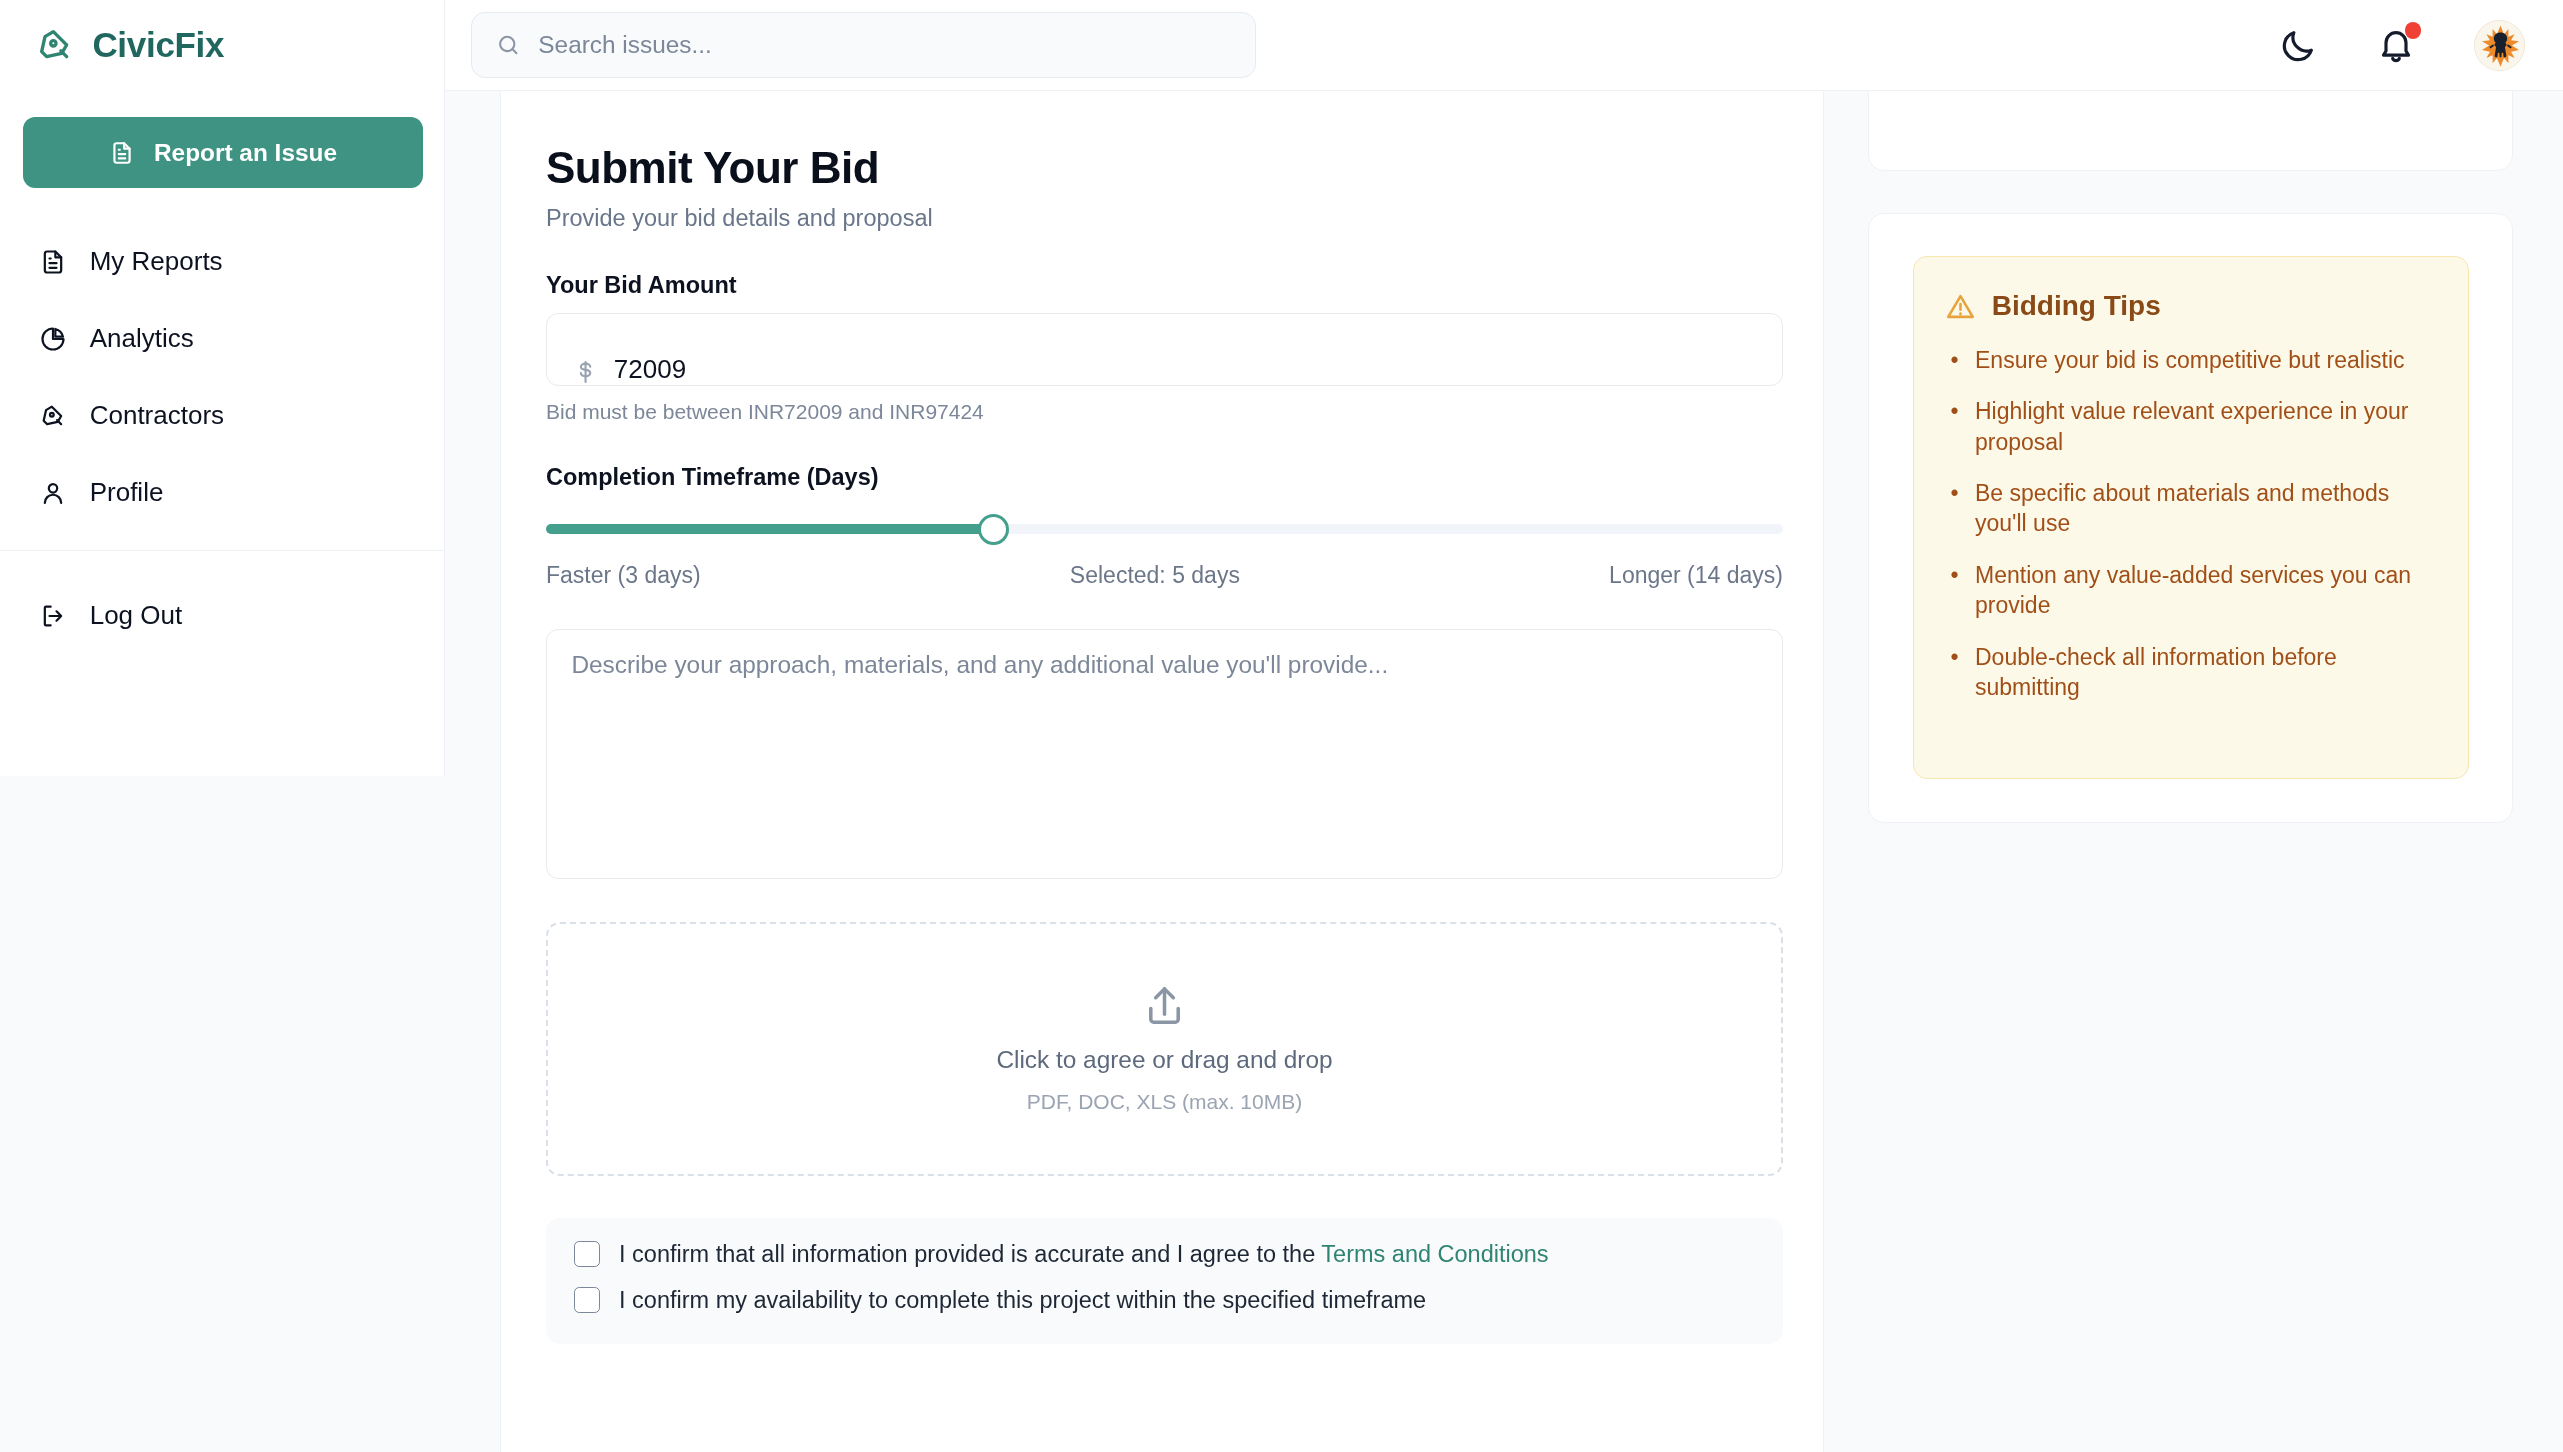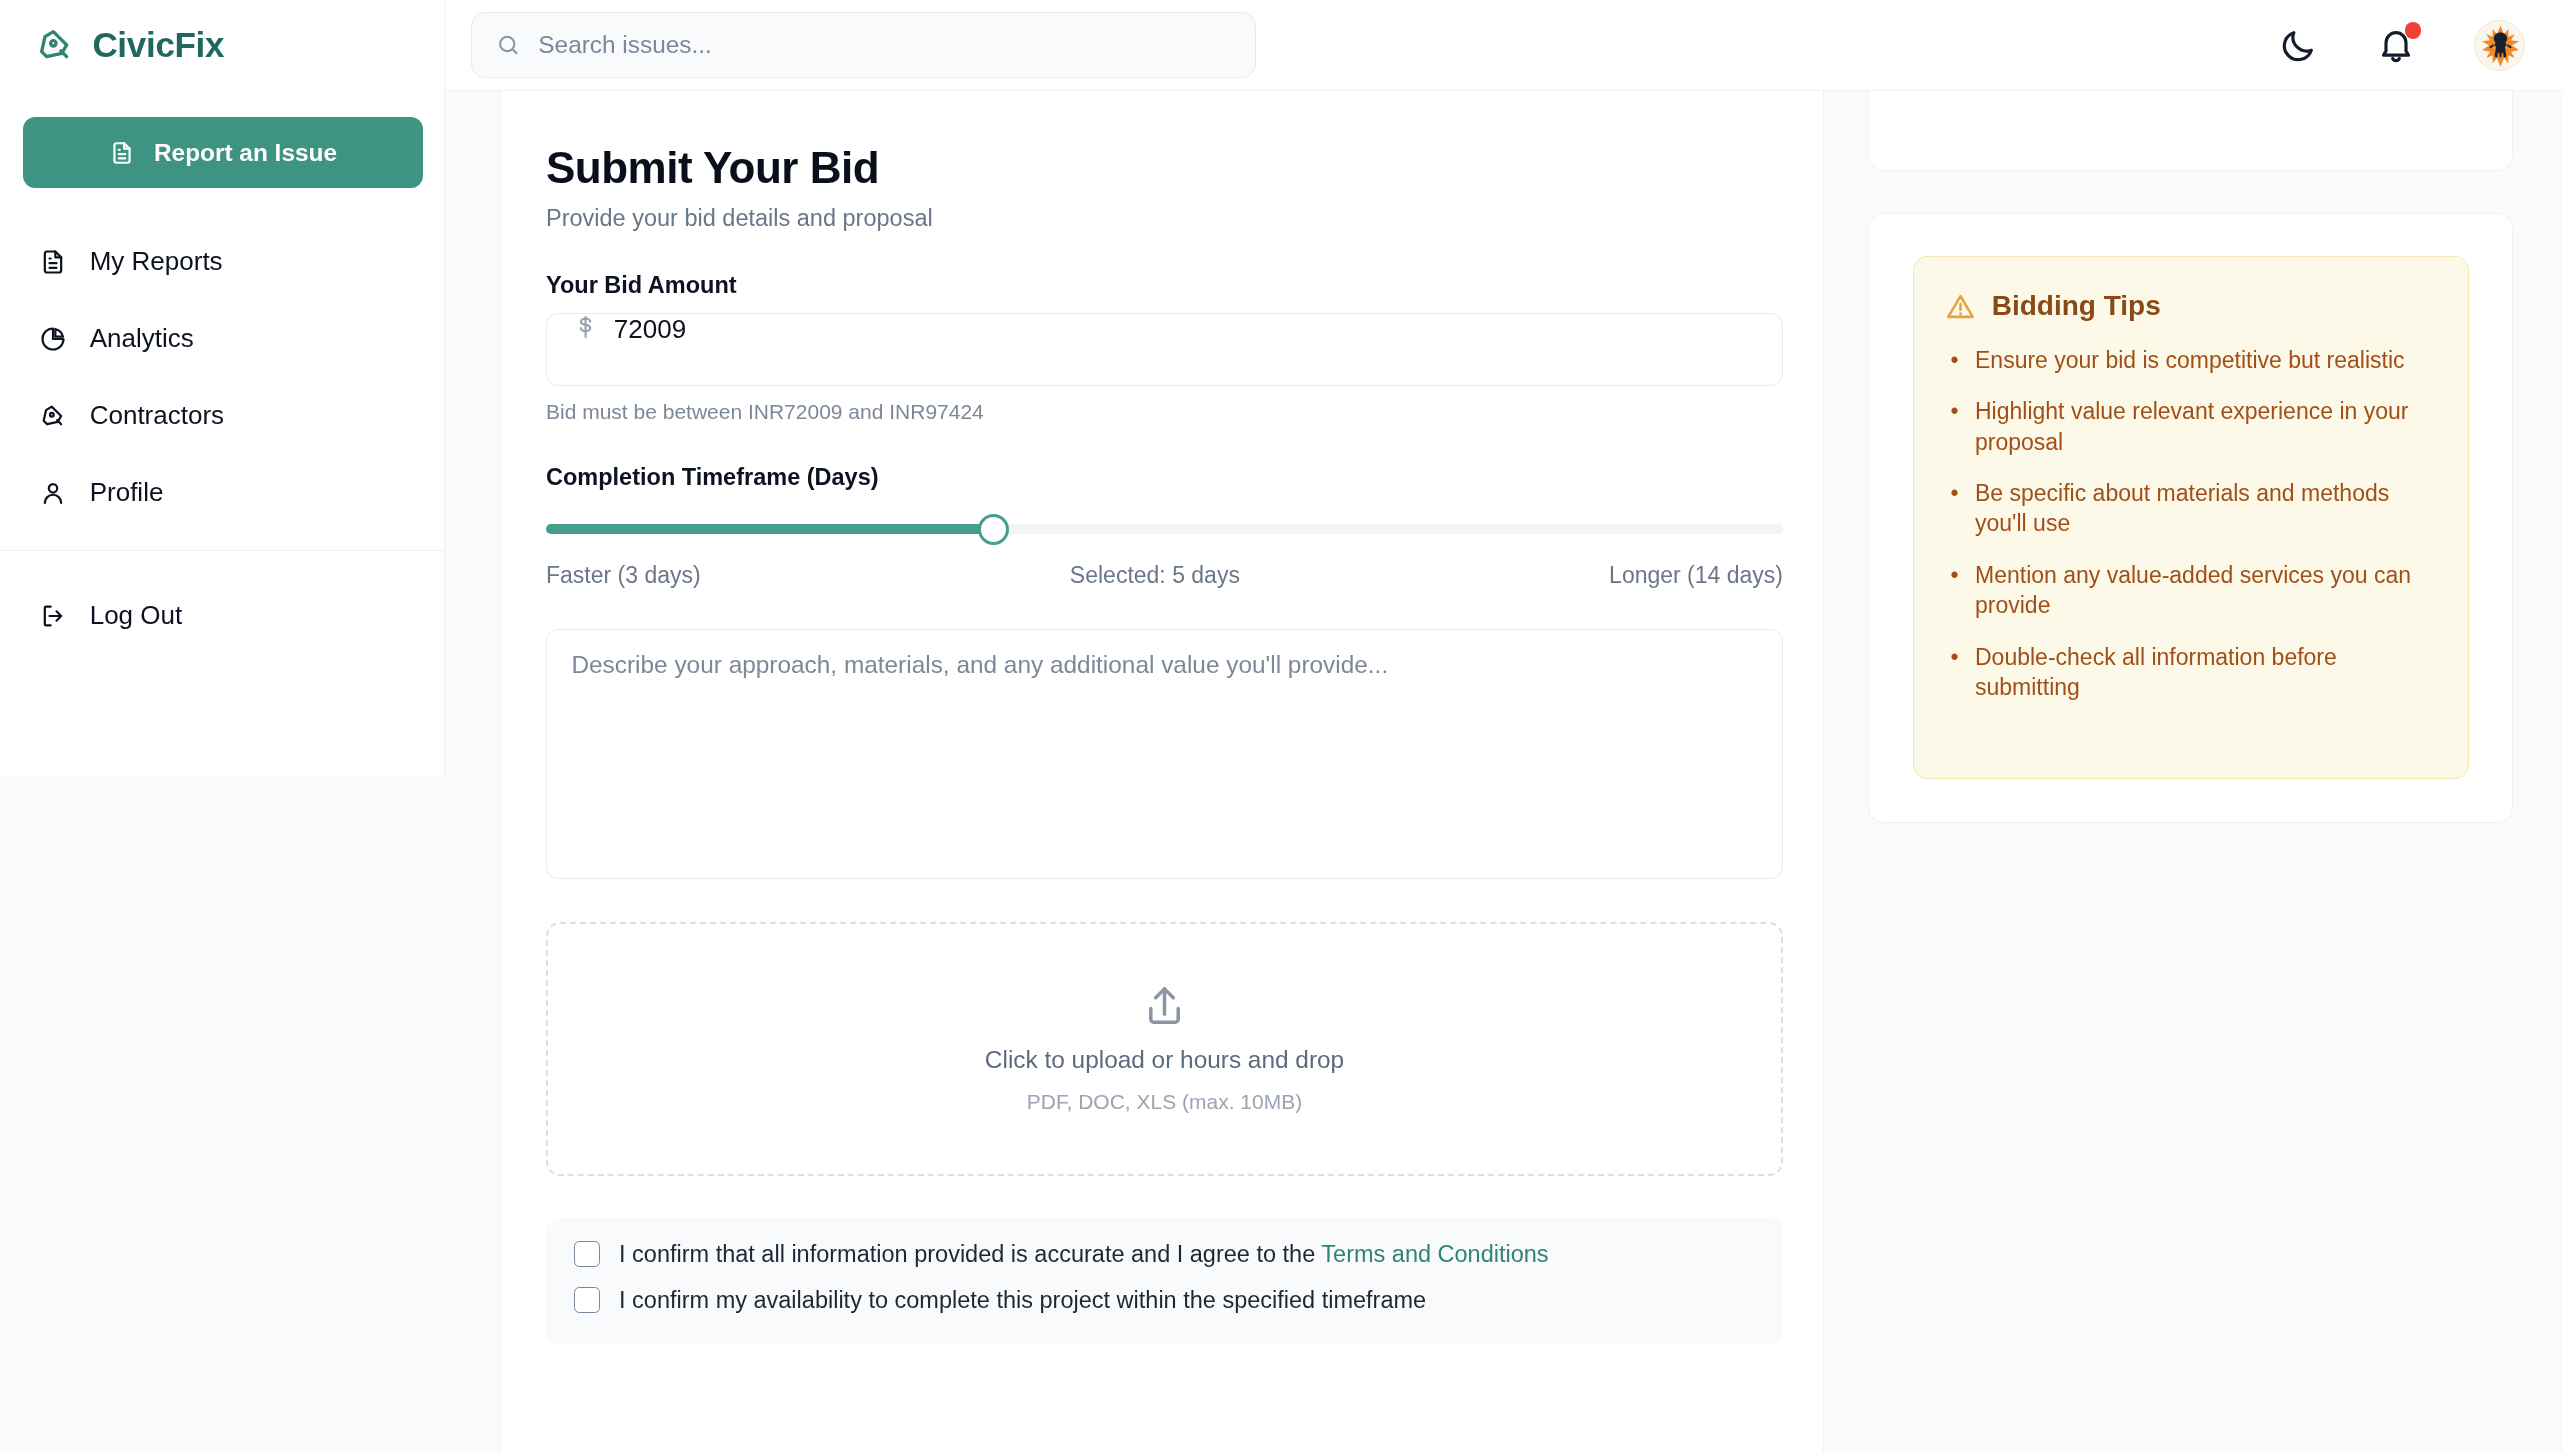--- a/index.html
+++ b/index.html
@@ -114,21 +114,21 @@
   .field-label {
     font-size: 23.5px; font-weight: bold; color: #0d1220;
     display: block; margin-bottom: 14px;
   }
   .money-input {
     position: relative;
     width: 1237px; height: 73px;
     background: #ffffff;
     border: 1.7px solid #e7ebf0;
     border-radius: 12.2px;
-    display: flex; align-items: flex-start; gap: 15.7px;
+    display: flex; align-items: flex-end; gap: 15.7px;
     padding: 0 26px;
   }
   .money-value {
     border: none; outline: none; background: transparent;
     font-family: "Liberation Sans", sans-serif;
     font-size: 26px; color: #0d1220; width: 100%;
   }
   .hint { margin-top: 14px; font-size: 21px; color: #7c8899; }
 
   
@@ -388,21 +388,21 @@
       <textarea class="proposal-area" placeholder="Describe your approach, materials, and any additional value you'll provide..." style=""></textarea>
     </div>
 
     <div class="field">
       <div class="dropzone">
         <svg width="47" height="47" viewBox="0 0 24 24" fill="none" stroke="#8a95a6" stroke-width="1.8" stroke-linecap="round" stroke-linejoin="round">
           <path d="M12 16V3"></path>
             <path d="M7.5 7.5 12 3l4.5 4.5"></path>
           <path d="M5 13v5.5a1.5 1.5 0 0 0 1.5 1.5h11a1.5 1.5 0 0 0 1.5-1.5V13"></path>
         </svg>
-        <div class="dz-main">Click to upload or hours and drop</div>
+        <div class="dz-main">Click to agree or drag and drop</div>
         <div class="dz-sub">PDF, DOC, XLS (max. 10MB)</div>
       </div>
     </div>
 
     <div class="confirm-box">
       <div class="confirm-row">
         <span class="cb"></span>
         <span class="confirm-text"><span>I confirm that all information provided is accurate and I agree to the </span><span class="link-tc">Terms and Conditions</span></span>
       </div>
       <div class="confirm-row">

